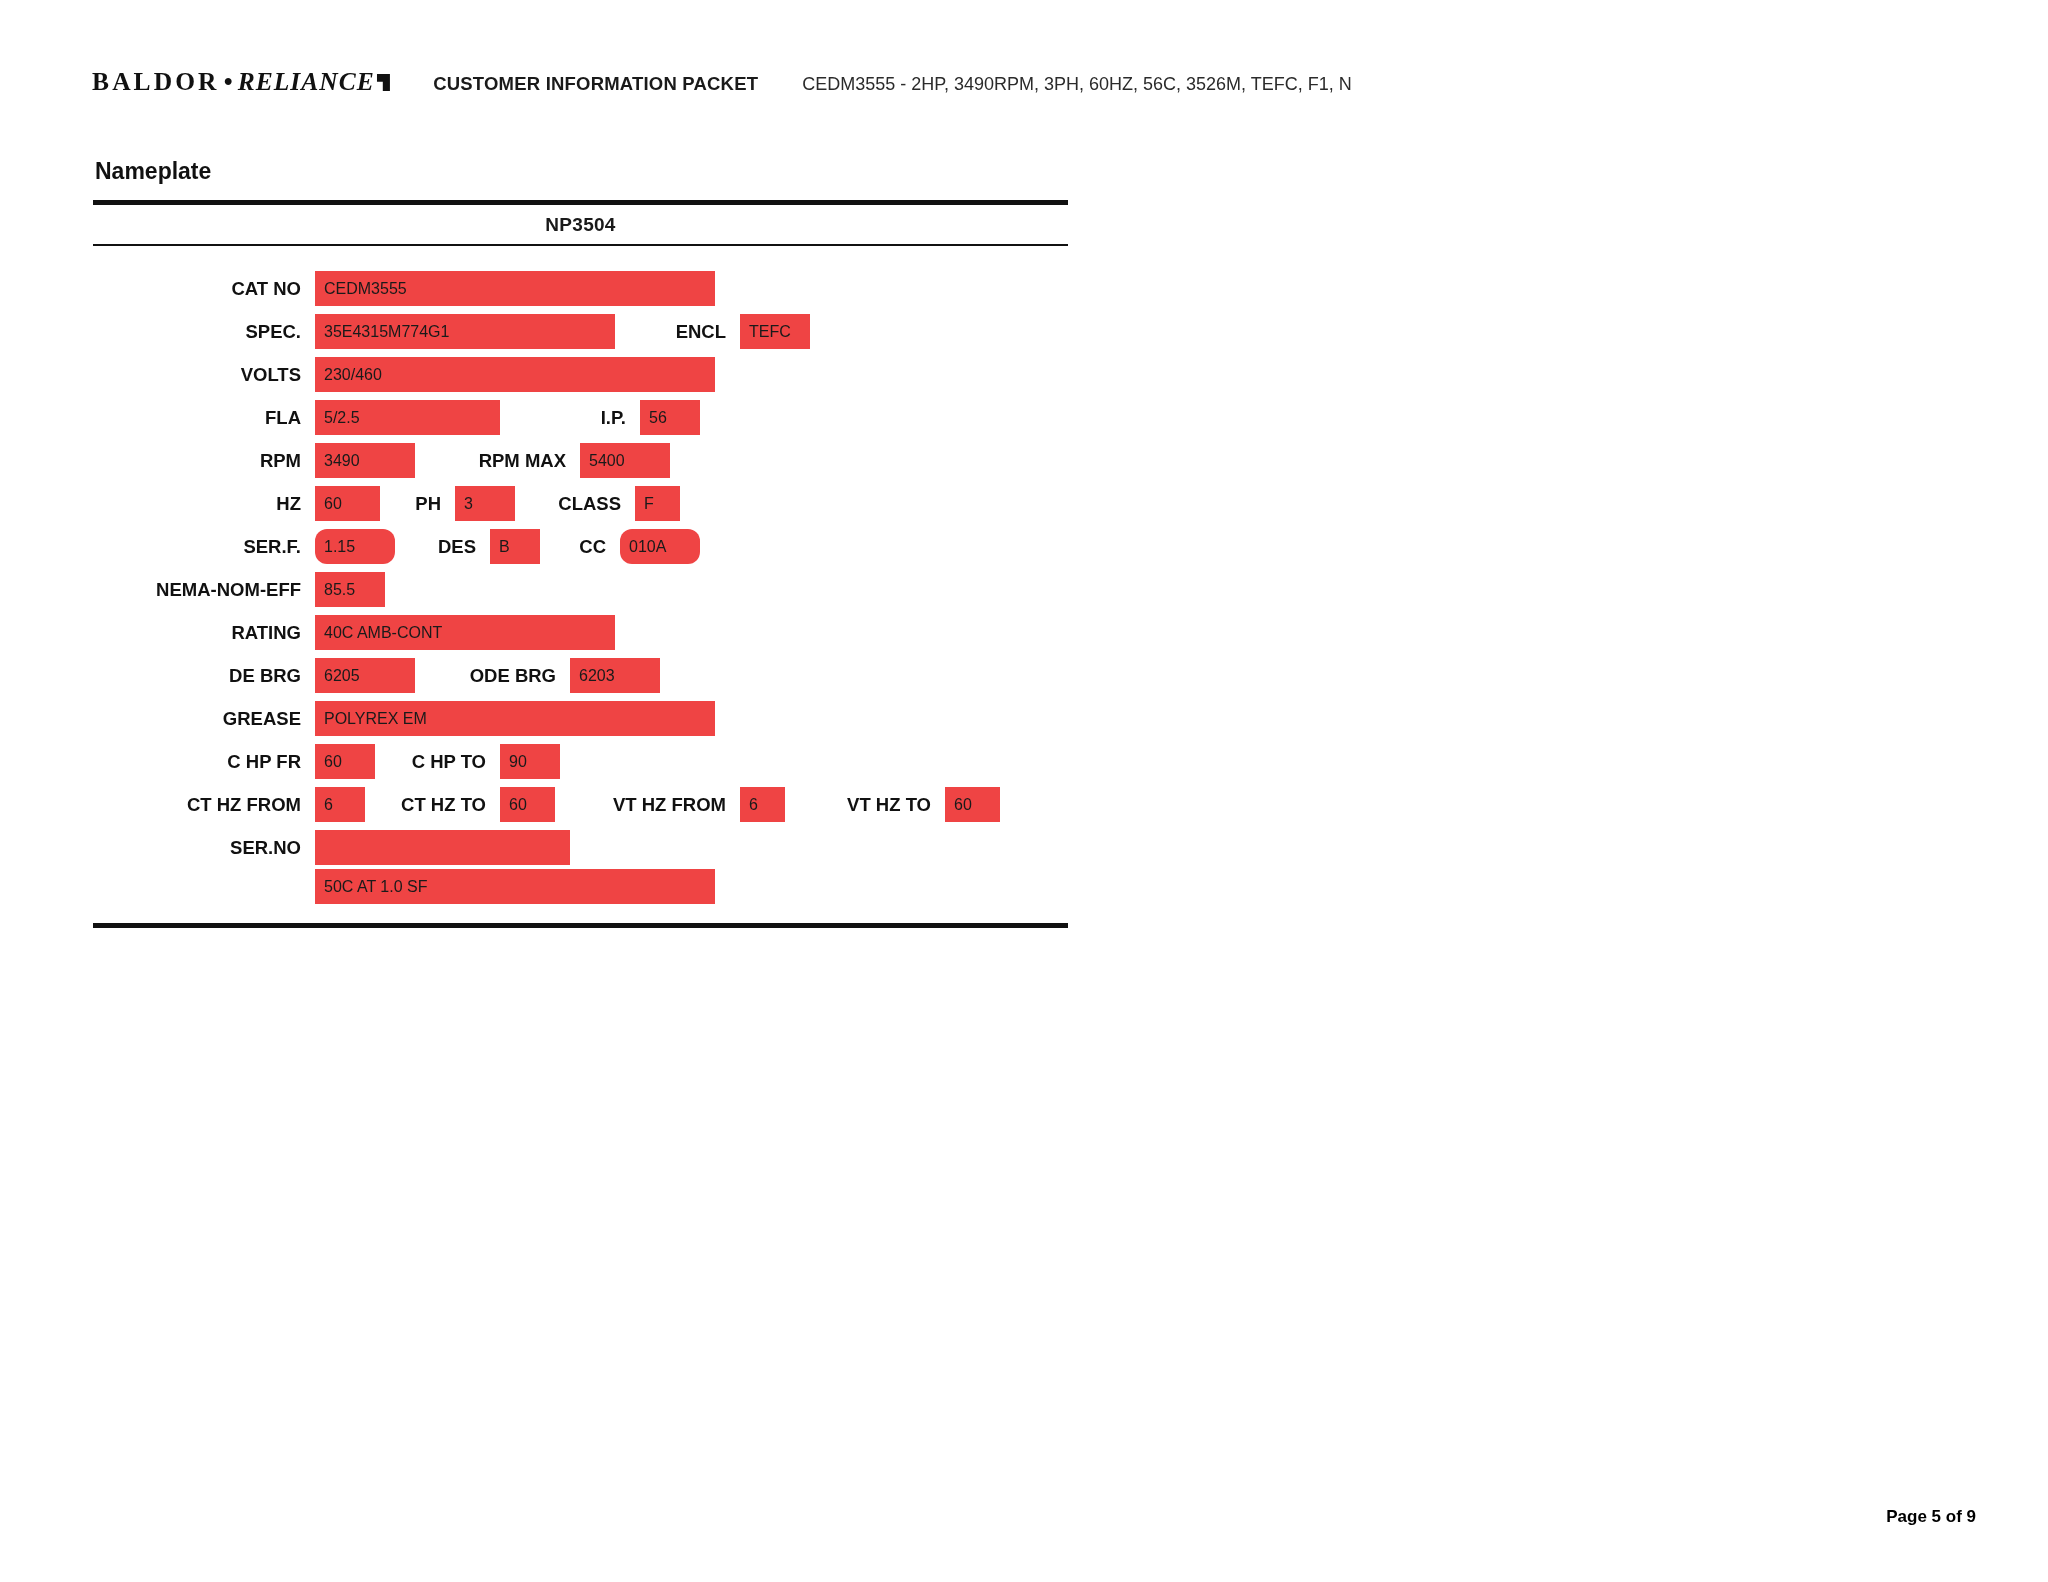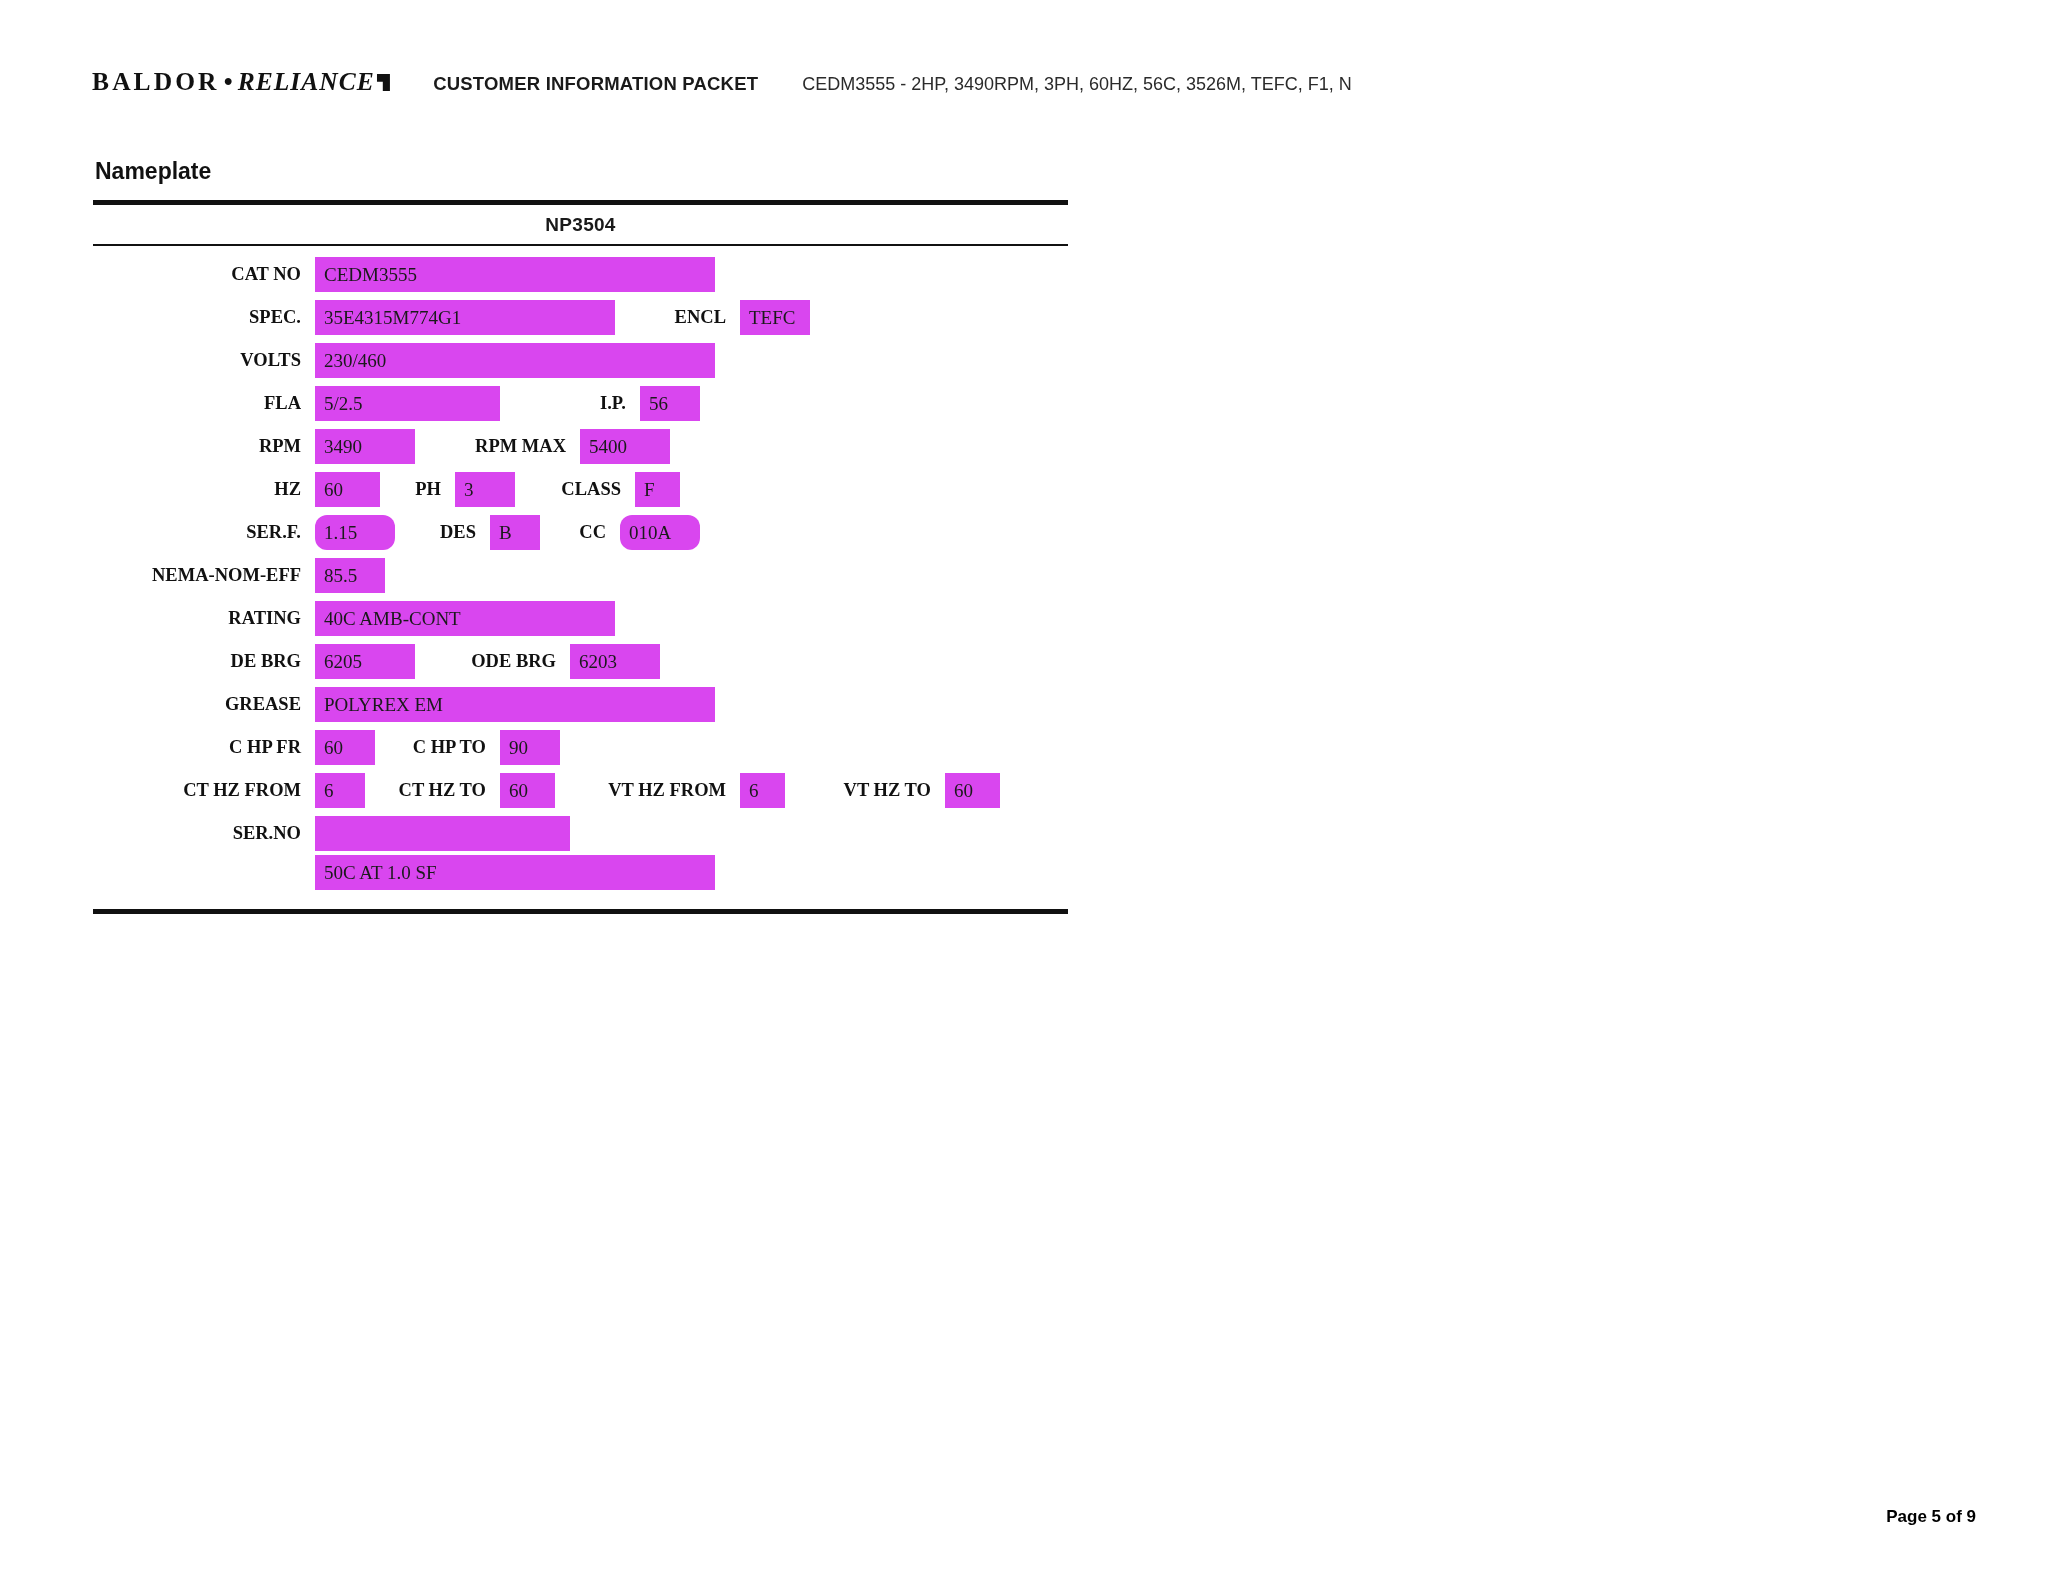--- a/index.html
+++ b/index.html
@@ -96,45 +96,44 @@
   }
   .np-title {
     text-align: center;
     font-size: 19px;
     font-weight: bold;
     padding: 9px 0 8px 0;
     letter-spacing: 0.3px;
   }
 
   .np-body {
-    padding-top: 7px;
+    padding-top: 21px;
     padding-bottom: 6px;
-    font-family: Liberation Serif, serif;
   }
   .np-row {
     display: flex;
     align-items: center;
     height: 43px;
     white-space: nowrap;
   }
   .lbl {
     font-size: 18.5px;
     font-weight: bold;
     text-align: right;
     color: #111111;
     padding-right: 14px;
     box-sizing: border-box;
     flex: 0 0 auto;
   }
   .lbl-main {
     width: 222px;
   }
   .val {
-    background: #d946ef;
-    font-size: 19px;
+    background: #ef4444;
+    font-size: 16px;
     color: #1a1a1a;
     height: 35px;
     line-height: 35px;
     padding-left: 9px;
     box-sizing: border-box;
     flex: 0 0 auto;
     overflow: hidden;
   }
 
   

